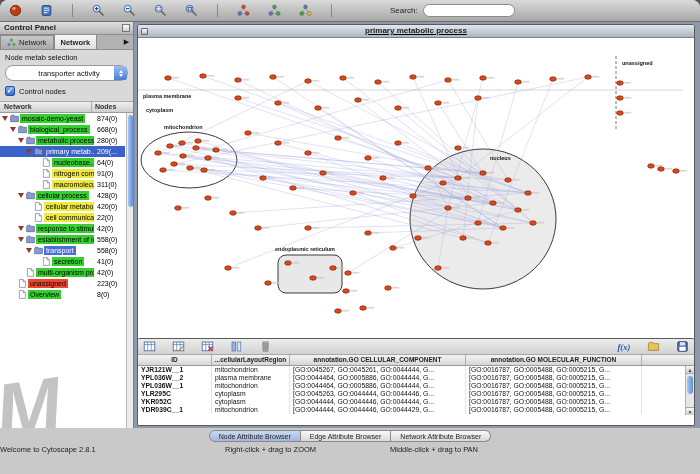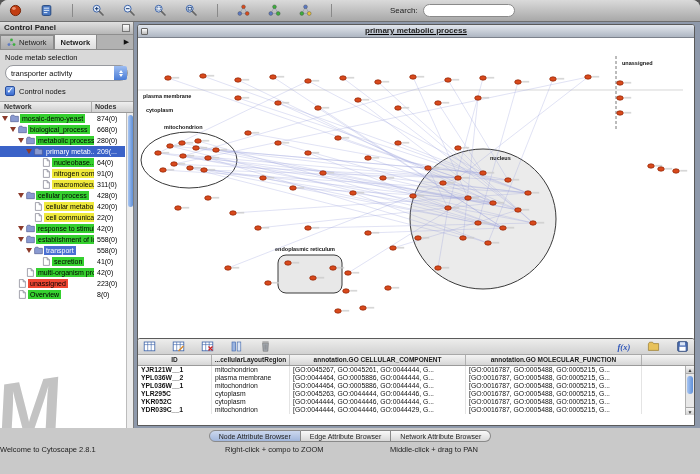--- a/index.html
+++ b/index.html
@@ -34,21 +34,21 @@
                font-size:8px; font-weight:bold; line-height:12px; padding-left:4px; color:#222; position:relative; flex:0 0 13px;}
   .float-btn { position:absolute; right:3px; top:2px; width:8px; height:8px; border:1px solid #777; background:linear-gradient(#fdfdfd,#cfcfcf); }
   .cp-tabs { height:15px; display:flex; background:#b2b2b2; border-bottom:1px solid #8e8e8e; align-items:flex-end; flex:0 0 15px; }
   .cp-tab { height:14px; font-size:7.5px; padding:0 6px; border:1px solid #8a8a8a; border-bottom:none;
             background:linear-gradient(#c9c9c9,#a9a9a9); display:flex; align-items:center; gap:3px; color:#222; }
   .cp-tab.selected { background:linear-gradient(#f6f6f6,#dedede); height:15px; font-weight:bold; }
   .cp-tab-arrow { margin-left:auto; width:13px; height:14px; display:flex; align-items:center; justify-content:center; font-size:7px; color:#111; background:transparent; border:none; }
   .cp-body { background:#d9d9d9; padding:3px 5px 5px; border-bottom:1px solid #aaa; }
   .cp-label { font-size:7.5px; color:#111; margin-bottom:3px; }
   .cp-dropdown { height:16px; background:#fff; border:1px solid #97999e; border-radius:8px; position:relative;
-                 display:flex; align-items:center; font-size:7.5px; padding-left:5px; color:#111; }
+                 display:flex; align-items:center; font-size:7.5px; padding-left:5px; color:#111;justify-content:center; }
   .combo-btn { position:absolute; right:0; top:0; bottom:0; width:13px; border-radius:0 2px 2px 0;
                background:linear-gradient(#9dbdf2,#4a7cd6); display:flex; flex-direction:column; align-items:center; justify-content:center; gap:1px; }
   .arr-up { width:0;height:0;border-left:2.5px solid transparent;border-right:2.5px solid transparent;border-bottom:3px solid #fff; }
   .arr-dn { width:0;height:0;border-left:2.5px solid transparent;border-right:2.5px solid transparent;border-top:3px solid #fff; }
   .cp-check { display:flex; align-items:center; gap:4px; margin-top:5px; font-size:7.5px; color:#111; }
   .checkbox { width:10px; height:10px; border-radius:2px; background:linear-gradient(#7fa8ec,#3a6cd0); border:1px solid #2a4f9e;
               color:#fff; font-size:8px; line-height:8px; text-align:center; font-weight:bold; }
   .tree-header { height:11px; display:flex; background:linear-gradient(#efefef,#cfcfcf); border-bottom:1px solid #9a9a9a;
                  font-size:7px; font-weight:bold; color:#333; flex:0 0 11px; }
   .th-net { width:92px; padding-left:4px; border-right:1px solid #aaa; line-height:10px;}
@@ -850,17 +850,17 @@
   </div>
 
   <div class="bottom-tabs">
       <div class="seg first selected">Node Attribute Browser</div>
       <div class="seg mid">Edge Attribute Browser</div>
       <div class="seg last">Network Attribute Browser</div>
     </div>
 
   <div class="statusbar">
     <span class="st-left">Welcome to Cytoscape 2.8.1</span>
-    <span class="st-mid">Right-click + compo to ZOOM</span>
+    <span class="st-mid">Right-click + drag to ZOOM</span>
     <span class="st-right">Middle-click + drag to PAN</span>
   </div>
 
 </div>
 
 </body></html>

